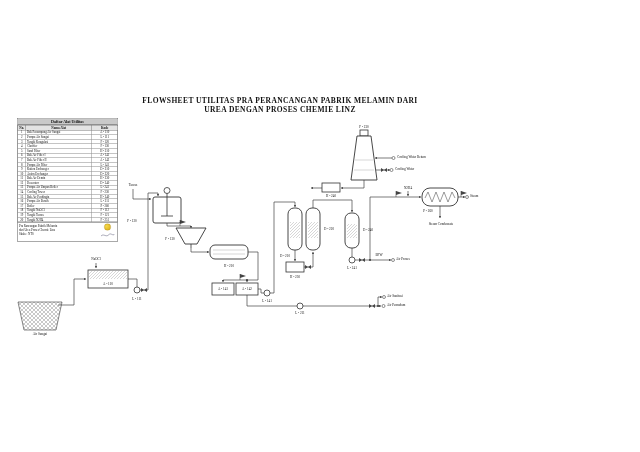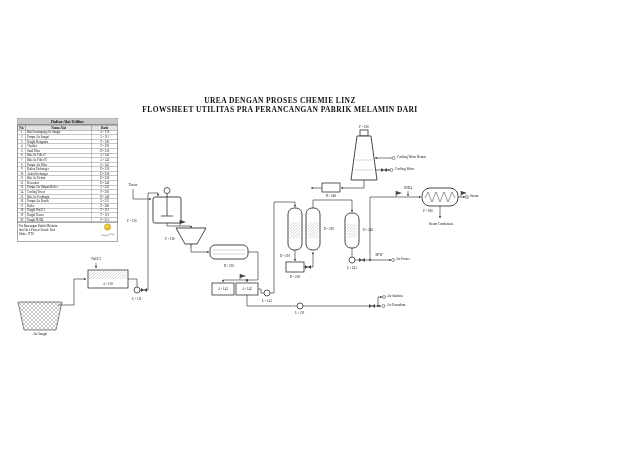--- a/index.html
+++ b/index.html
@@ -32,22 +32,22 @@
   .legend-footer .stampcol{width:34px;text-align:center}
   .stamp{width:12px;height:12px;border-radius:50%;margin:0 auto 1px auto;
     background:radial-gradient(circle at 35% 35%, #f5d94a, #d8a912);border:1px solid #b8941c}
 </style>
 </head>
 <body>
 
 <div class="sheet">
 
   <div class="title">
+    <div>FLOWSHEET UTILITAS PRA PERANCANGAN PABRIK MELAMIN DARI</div>
     <div>UREA DENGAN PROSES CHEMIE LINZ</div>
-    <div>FLOWSHEET UTILITAS PRA PERANCANGAN PABRIK MELAMIN DARI</div>
   </div>
 
   <div class="legend">
     <div class="legend-inner">
       <div class="ttl">Daftar Alat Utilitas</div>
       <table>
         <colgroup>
             <col class="c1">
             <col class="c2">
             <col class="c3">

